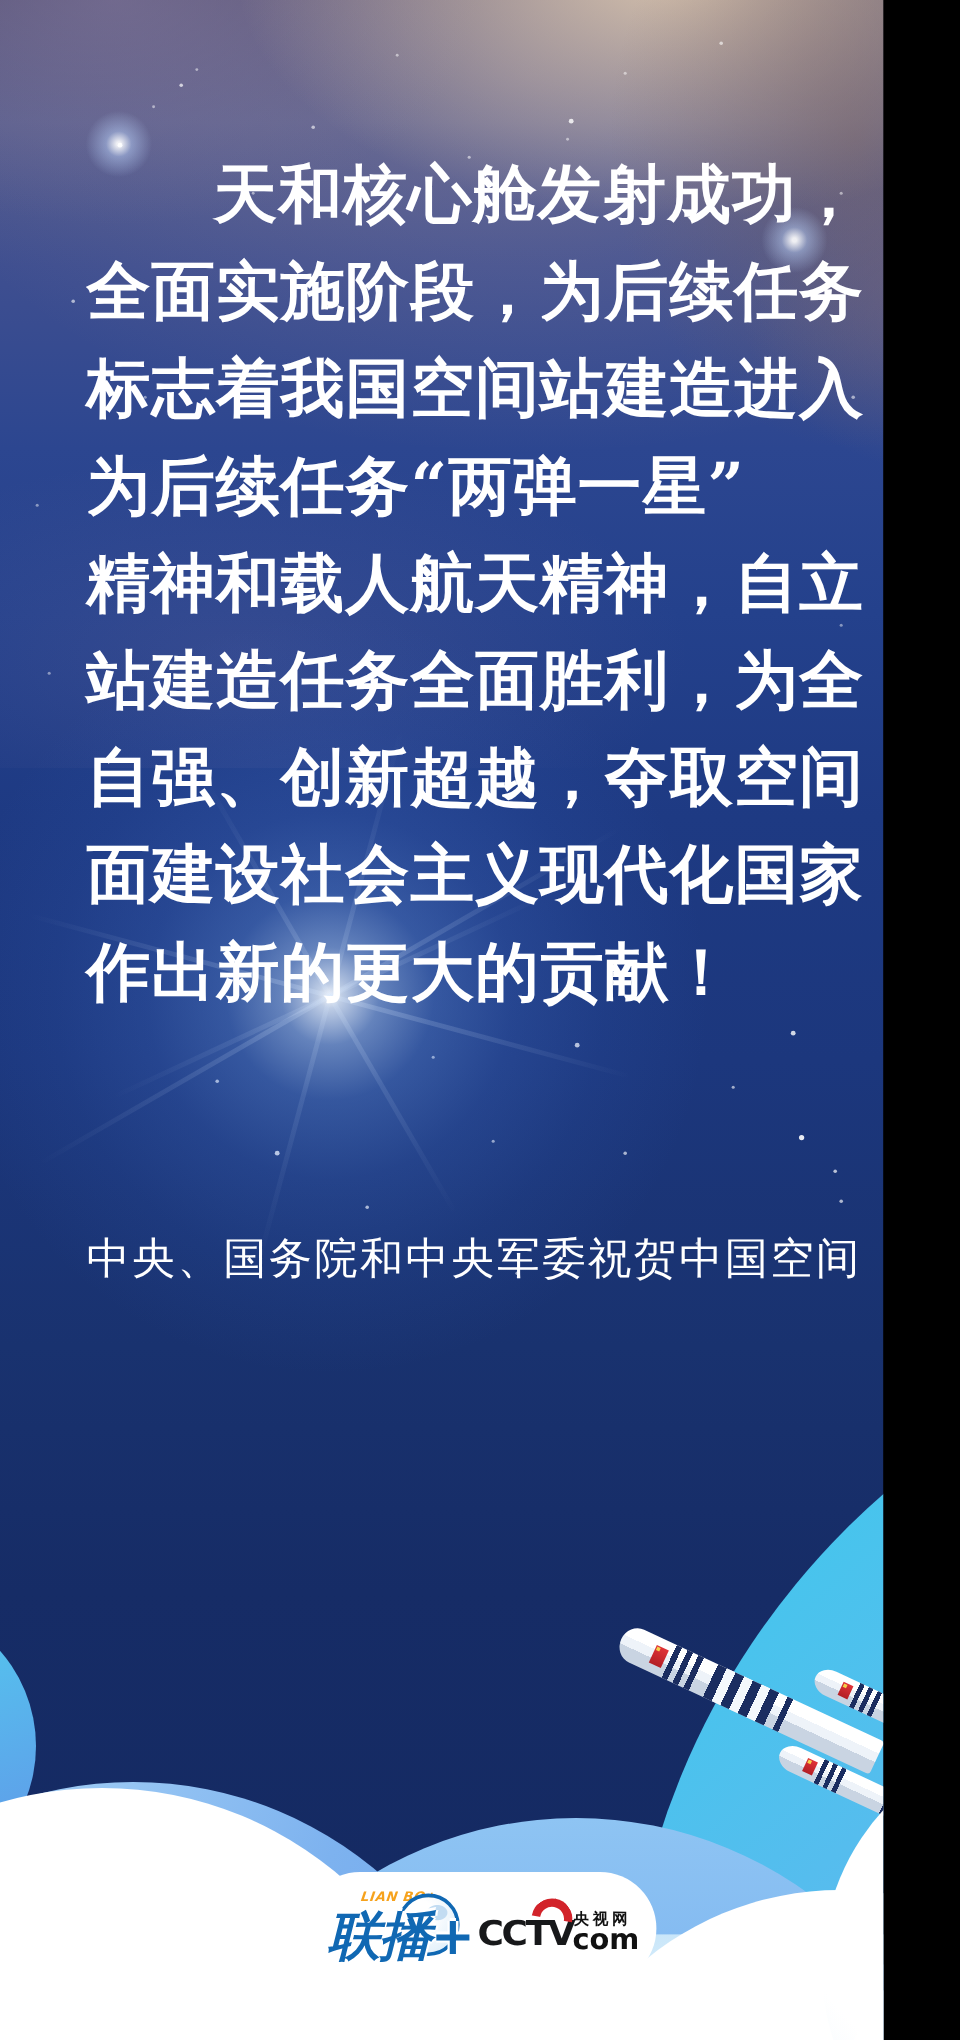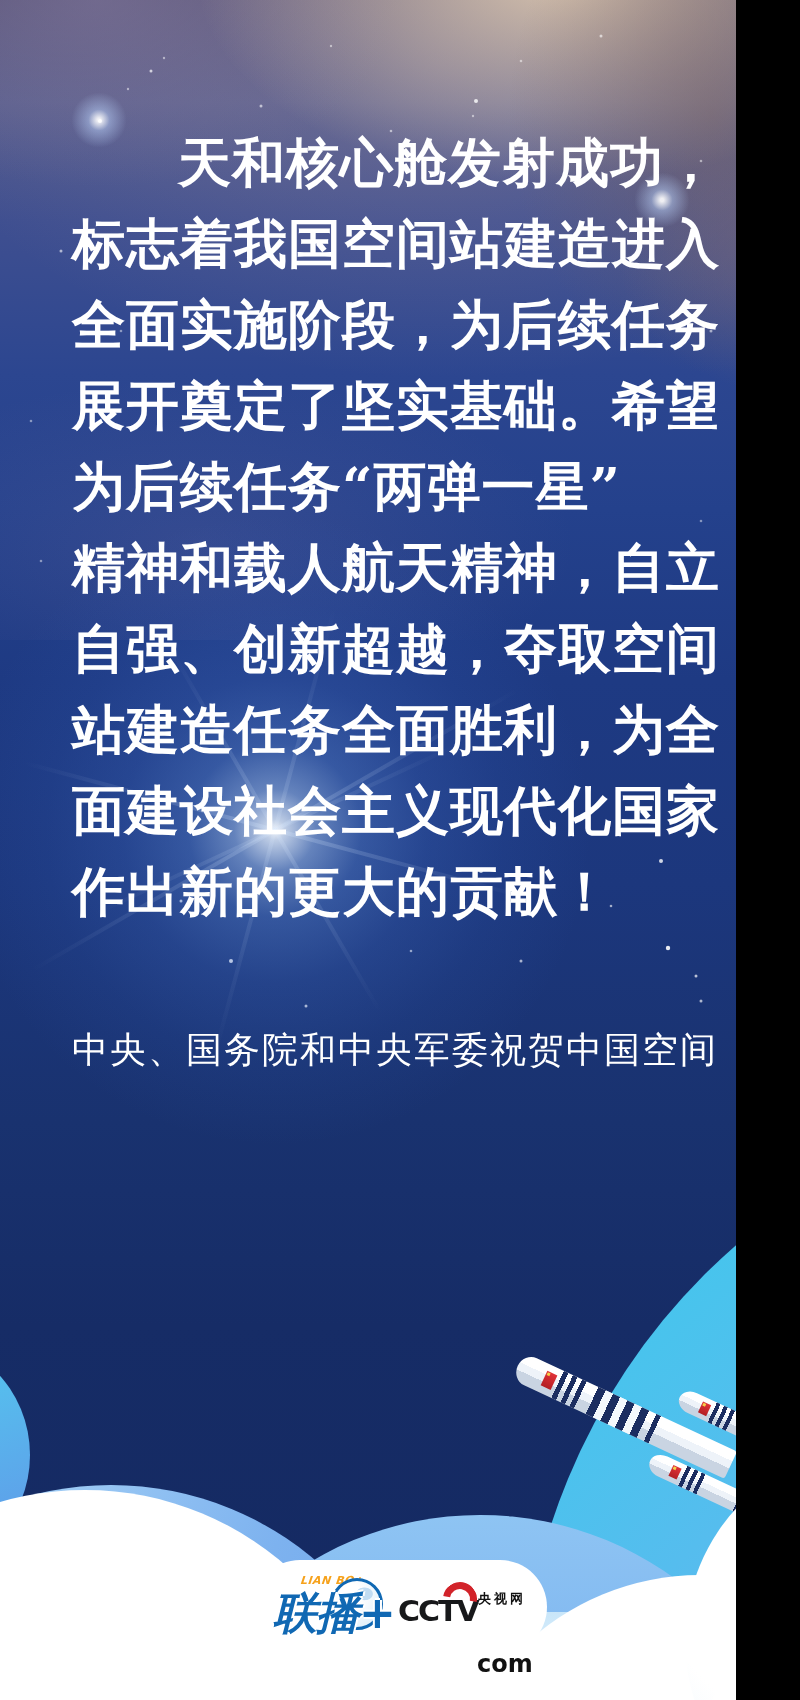--- a/index.html
+++ b/index.html
@@ -132,47 +132,46 @@
     text-shadow:2px 0 0 #fff,-2px 0 0 #fff,0 2px 0 #fff,0 -2px 0 #fff;}
   .cctv{position:absolute;left:145px;top:20px;width:140px;height:64px;}
   .cctv-word{position:absolute;left:0;top:14px;font-size:30px;font-weight:900;letter-spacing:-2px;
     color:#17181a;white-space:nowrap;transform:scaleY(.95);}
   .cctv-arc{position:absolute;left:45px;top:2px;width:34px;height:34px;border-radius:50%;
     border:7px solid transparent;border-top-color:#d2232a;border-right-color:#d2232a;
     box-sizing:border-box;transform:rotate(-35deg);}
   .cctv-site{position:absolute;left:80px;top:10px;font-size:13px;font-weight:700;
     letter-spacing:3px;color:#111;white-space:nowrap;}
   .cctv-domain{position:absolute;left:79px;top:24px;font-size:24px;font-weight:700;
-    color:#111;line-height:1;white-space:nowrap;margin-top:48px;}
+    color:#111;line-height:1;white-space:nowrap;}
 </style>
 </head>
 <body>
 
 <div class="page">
 
   <div class="nebula"></div>
   <div class="stars"></div>
   <div class="star-glow" style="left:69px;top:90px;"></div>
   <div class="star-glow" style="left:632px;top:170px;"></div>
   <div class="flare"></div>
   <div class="ray" style="transform:translate(-50%,-50%) rotate(15deg);opacity:.45;"></div>
   <div class="ray" style="transform:translate(-50%,-50%) rotate(60deg);opacity:.35;width:420px;"></div>
   <div class="ray" style="transform:translate(-50%,-50%) rotate(105deg);opacity:.3;width:460px;"></div>
   <div class="ray" style="transform:translate(-50%,-50%) rotate(150deg);opacity:.4;width:560px;"></div>
   <div class="ray" style="transform:translate(-50%,-50%) rotate(-25deg);opacity:.3;width:400px;"></div>
 
   <div class="quote">
     <div class="quote-line">天和核心舱发射成功，</div>
+    <div class="quote-line">全面实施阶段，为后续任务</div>
     <div class="quote-line">标志着我国空间站建造进入</div>
-    <div class="quote-line">全面实施阶段，为后续任务</div>
-    <div class="quote-line">展开奠定了坚实基础。希望</div>
     <div class="quote-line">为后续任务“两弹一星”</div>
     <div class="quote-line">精神和载人航天精神，自立</div>
+    <div class="quote-line">站建造任务全面胜利，为全</div>
     <div class="quote-line">自强、创新超越，夺取空间</div>
-    <div class="quote-line">站建造任务全面胜利，为全</div>
     <div class="quote-line">面建设社会主义现代化国家</div>
     <div class="quote-line">作出新的更大的贡献！</div>
   </div>
 
   <div class="attr">
     <div class="attr-line">中央、国务院和中央军委祝贺中国空间</div>
   </div>
 
   <div class="circle c-right"></div>
   <div class="circle c-cyan-left"></div>

